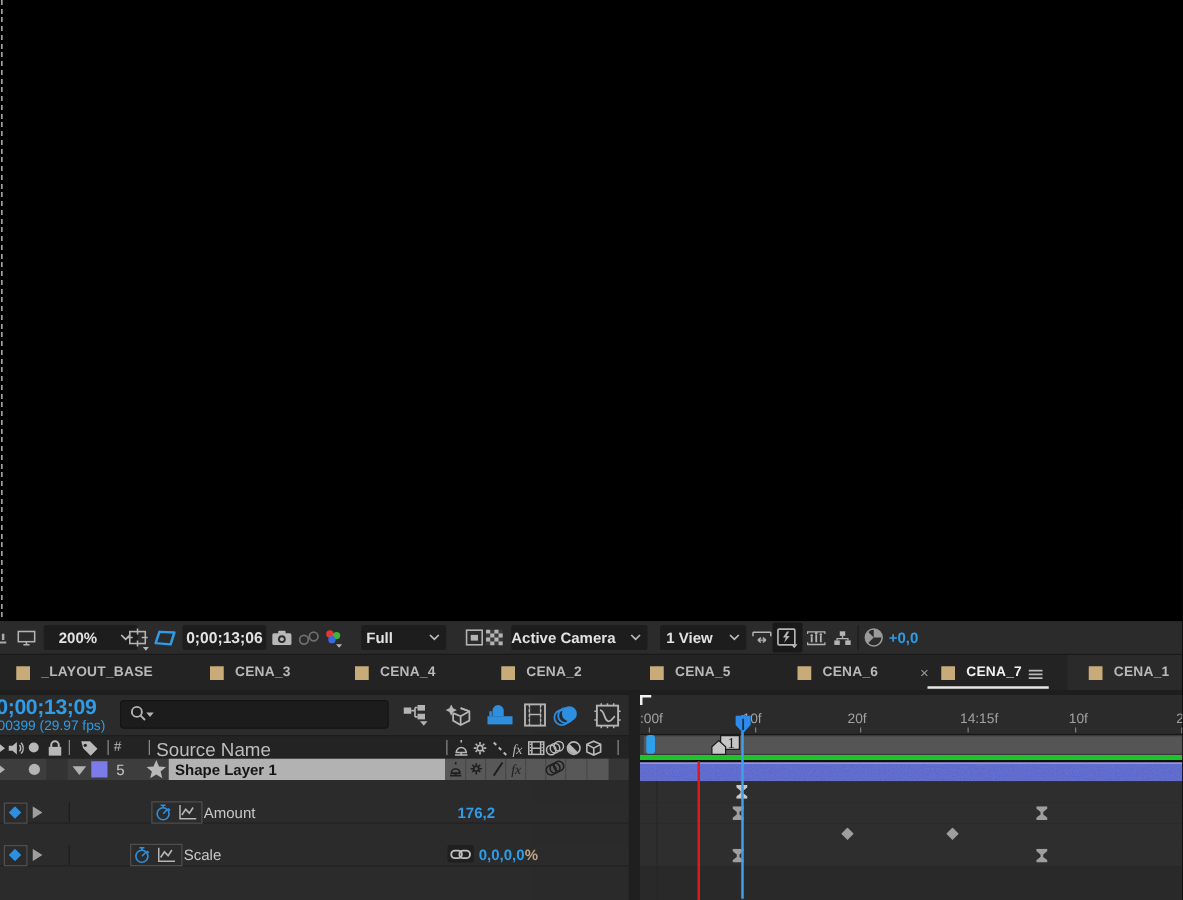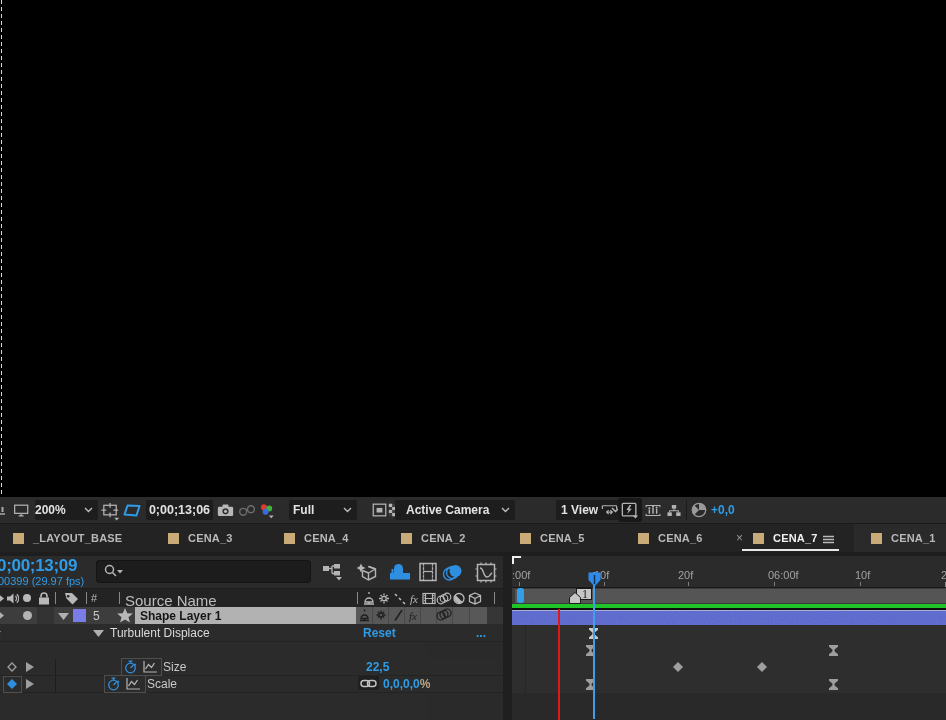--- a/index.html
+++ b/index.html
@@ -33,21 +33,21 @@
     </div>
   <div class="abs toolbar" id="toolbar">
     <svg class="abs" style="left:-8px;top:3px" width="16" height="20" viewBox="0 0 16 20">
       <path d="M4,4 v10 h9" stroke="#aaa" stroke-width="1.5" fill="none"></path>
       <path d="M6,12 v-7 h2 v7 z M9.5,12 v-5 h2 v5 z" fill="#aaa"></path>
     </svg>
     <svg class="abs" style="left:13px;top:5px" width="18" height="17" viewBox="0 0 22 17">
       <rect x="2" y="2" width="16" height="10" fill="none" stroke="#b4b4b4" stroke-width="1.5"></rect>
       <path d="M7,15 h6 M10,12 v3" stroke="#b4b4b4" stroke-width="1.5"></path>
     </svg>
-    <div class="dd" style="left:35px;top:3px;width:63px;padding-left:0">200%
+    <div class="dd" style="left:35px;top:3px;width:63px;padding-left:12px">200%
       <svg class="ch" width="9" height="6" viewBox="0 0 9 6">
           <path d="M1,1 L4.5,4.5 L8,1" stroke="#bbb" stroke-width="1.4" fill="none"></path>
         </svg>
     </div>
     <svg class="abs" style="left:100px;top:4px" width="21" height="20" viewBox="0 0 22 20">
       <rect x="4" y="4" width="13" height="10" fill="none" stroke="#b4b4b4" stroke-width="1.3"></rect>
       <path d="M10.5,1.5 v5 M10.5,11.5 v5 M1.5,9 h5 M14,9 h5" stroke="#b4b4b4" stroke-width="1.3"></path>
       <path d="M15,17 h5 l-2.5,3 z" fill="#b4b4b4"></path>
     </svg>
     <svg class="abs" style="left:121px;top:5px" width="22" height="16" viewBox="0 0 22 16">
@@ -77,26 +77,26 @@
         </svg>
     </div>
     <svg class="abs" style="left:372px;top:5px" width="15" height="16" viewBox="0 0 18 17">
       <rect x="1.5" y="1.5" width="15" height="14" fill="none" stroke="#b4b4b4" stroke-width="1.5"></rect>
       <rect x="5.5" y="6" width="7" height="5.5" fill="#b4b4b4"></rect>
     </svg>
     <svg class="abs" style="left:388px;top:5px" width="15" height="16" viewBox="0 0 18 17">
       <rect x="1" y="1" width="16" height="15" fill="#3a3a3a"></rect>
       <path d="M1,1 h4 v3.75 h-4 z M9,1 h4 v3.75 h-4 z M5,4.75 h4 v3.75 h-4 z M13,4.75 h4 v3.75 h-4 z M1,8.5 h4 v3.75 h-4 z M9,8.5 h4 v3.75 h-4 z M5,12.25 h4 v3.75 h-4 z M13,12.25 h4 v3.75 h-4 z" fill="#b4b4b4"></path>
     </svg>
-    <div class="dd" style="left:395px;top:3px;width:109px;padding-left:11px">Active Camera
+    <div class="dd" style="left:409px;top:3px;width:109px;">Active Camera
       <svg class="ch" width="9" height="6" viewBox="0 0 9 6">
           <path d="M1,1 L4.5,4.5 L8,1" stroke="#bbb" stroke-width="1.4" fill="none"></path>
         </svg>
     </div>
-    <div class="dd" style="left:556px;top:3px;width:64px;padding-left:5px">1 View
+    <div class="dd" style="left:528px;top:3px;width:64px;padding-left:5px">1 View
       <svg class="ch" width="9" height="6" viewBox="0 0 9 6">
           <path d="M1,1 L4.5,4.5 L8,1" stroke="#bbb" stroke-width="1.4" fill="none"></path>
         </svg>
     </div>
     <svg class="abs" style="left:600px;top:5px" width="19" height="17" viewBox="0 0 24 17">
       <path d="M3,2.5 h18 M3,2.5 v4 M21,2.5 v4" stroke="#b4b4b4" stroke-width="1.5" fill="none"></path>
       <path d="M8,10.5 h8 M8,10.5 l3,-2.5 M8,10.5 l3,2.5 M16,10.5 l-3,-2.5 M16,10.5 l-3,2.5" stroke="#b4b4b4" stroke-width="1.4" fill="none"></path>
     </svg>
     <div class="abs" style="left:618px;top:1px;width:24px;height:24px;background:#191919;border-radius:2px"></div>
     <svg class="abs" style="left:621px;top:4px" width="18" height="19" viewBox="0 0 20 19">
@@ -277,50 +277,42 @@
           <path d="M39,13.5 L46,3" stroke-width="1.5"></path>
         </g>
         <text x="53" y="12.5" font-size="11" font-style="italic" fill="#1e1e1e" font-family="Liberation Serif,serif">fx</text>
         <g fill="none" stroke="#1e1e1e" stroke-width="1.2">
           <circle cx="63" cy="10" r="4" transform="translate(22,-1)"></circle>
             <circle cx="66" cy="8.5" r="4" transform="translate(22,-1)"></circle>
             <circle cx="69" cy="7" r="4" transform="translate(22,-1)"></circle>
         </g>
       </svg>
     </div>
-    <div class="row" style="top:68px;height:17px;background:#2b2b2b;border-bottom:1px solid #232323">
-      <div class="abs" style="left:-4px;top:2px;font-size:11px;font-style:italic;color:#aaa;font-family:'Liberation Serif',serif">x</div>
-      <svg class="abs" style="left:93px;top:5px" width="11" height="8" viewBox="0 0 11 8">
-          <path d="M0,1 H11 L5.5,8 Z" fill="#b0b0b0"></path>
-        </svg>
-      <div class="abs" style="left:110px;top:2px;font-size:12px;color:#dadada">Turbulent Displace</div>
-      <div class="abs blue" style="left:363px;top:2px;font-size:12px;font-weight:bold">Reset</div>
-      <div class="abs blue" style="left:476px;top:2px;font-size:12px;font-weight:bold">...</div>
-    </div>
-    <div class="row" style="top:103px;height:16px;background:#2b2b2b;border-bottom:1px solid #232323">
+    <div class="row" style="top:86px;height:16px;background:#2b2b2b;border-bottom:1px solid #232323">
+      <div class="abs" style="left:3px;top:0px;width:17px;height:15px;border:1px solid #4e4e4e"></div>
       <svg class="abs" style="left:7px;top:3px" width="10" height="10" viewBox="0 0 10 10">
-          <path d="M5,1 L9,5 L5,9 L1,5 Z" fill="none" stroke="#9e9e9e" stroke-width="1.3"></path>
+          <path d="M5,0 L10,5 L5,10 L0,5 Z" fill="#2e8fe0"></path>
         </svg>
       <svg class="abs" style="left:26px;top:3px" width="8" height="10" viewBox="0 0 8 10">
           <path d="M0,0 L8,5 L0,10 Z" fill="#9e9e9e"></path>
         </svg>
       <div class="vline" style="left:55px;top:0;height:16px"></div>
       <div class="abs" style="left:121px;top:-1px;width:39px;height:16px;border:1px solid #4e4e4e"></div>
       <svg class="abs" style="left:123px;top:1px" width="15" height="14" viewBox="0 0 15 14">
           <g fill="none" stroke="#2e8fe0" stroke-width="1.3">
             <circle cx="7.5" cy="8" r="4.8"></circle>
             <path d="M7.5,3.2 v-2 M5.5,1.2 h4 M7.5,8 L10.5,5 M11.5,3.8 l1.5,1.5"></path>
           </g>
         </svg>
       <svg class="abs" style="left:143px;top:2px" width="15" height="12" viewBox="0 0 15 12">
           <path d="M1,0 V11 H14" fill="none" stroke="#b4b4b4" stroke-width="1.2"></path>
           <path d="M2.5,8 L5.5,3.5 L8.5,6.5 L11.5,2" fill="none" stroke="#b4b4b4" stroke-width="1.3"></path>
         </svg>
-      <div class="abs" style="left:163px;top:1px;font-size:12px;color:#c8c8c8">Size</div>
-      <div class="abs blue" style="left:366px;top:1px;font-size:12px;font-weight:bold">22,5</div>
+      <div class="abs" style="left:163px;top:1px;font-size:12px;color:#c8c8c8">Amount</div>
+      <div class="abs blue" style="left:366px;top:1px;font-size:12px;font-weight:bold">176,2</div>
     </div>
     <div class="row" style="top:120px;height:16px;background:#2b2b2b;border-bottom:1px solid #232323">
       <div class="abs" style="left:3px;top:0px;width:17px;height:15px;border:1px solid #4e4e4e"></div>
       <svg class="abs" style="left:7px;top:3px" width="10" height="10" viewBox="0 0 10 10">
           <path d="M5,0 L10,5 L5,10 L0,5 Z" fill="#2e8fe0"></path>
         </svg>
       <svg class="abs" style="left:26px;top:3px" width="8" height="10" viewBox="0 0 8 10">
           <path d="M0,0 L8,5 L0,10 Z" fill="#9e9e9e"></path>
         </svg>
       <div class="vline" style="left:55px;top:0;height:16px"></div>
@@ -345,21 +337,21 @@
         </svg>
       <div class="abs blue" style="left:383px;top:1px;font-size:12px;font-weight:bold">0,0,0,0<span style="color:#bda586">%</span></div>
     </div>
     <div class="abs" style="left:503px;top:0;width:9px;height:164px;background:#1f1f1f"></div>
   </div>
   <div class="abs tl-right" id="tlright">
     <div class="abs" style="left:0;top:0;width:434px;height:31px;background:#2b2b2b"></div>
     <div class="abs" style="left:0;top:13px;font-size:11px;color:#a2a2a2">:00f</div>
     <div class="abs" style="left:82px;top:13px;font-size:11px;color:#a2a2a2">10f</div>
     <div class="abs" style="left:166px;top:13px;font-size:11px;color:#a2a2a2">20f</div>
-    <div class="abs" style="left:256px;top:13px;font-size:11px;color:#a2a2a2">06:00f</div>
+    <div class="abs" style="left:256px;top:13px;font-size:11px;color:#a2a2a2">14:15f</div>
     <div class="abs" style="left:343px;top:13px;font-size:11px;color:#a2a2a2">10f</div>
     <div class="abs" style="left:429px;top:13px;font-size:11px;color:#a2a2a2">20</div>
     <div class="abs" style="left:7px;top:26px;width:1px;height:4px;background:#7d7d7d"></div>
     <div class="abs" style="left:92px;top:26px;width:1px;height:4px;background:#7d7d7d"></div>
     <div class="abs" style="left:176px;top:26px;width:1px;height:4px;background:#7d7d7d"></div>
     <div class="abs" style="left:262px;top:26px;width:1px;height:4px;background:#7d7d7d"></div>
     <div class="abs" style="left:348px;top:26px;width:1px;height:4px;background:#7d7d7d"></div>
     <div class="abs" style="left:433px;top:26px;width:1px;height:5px;background:#8a8a8a"></div>
     <div class="abs" style="left:0;top:0;width:9px;height:1.5px;background:#f0f0f0"></div>
     <div class="abs" style="left:0;top:0;width:1.5px;height:8px;background:#f0f0f0"></div>

